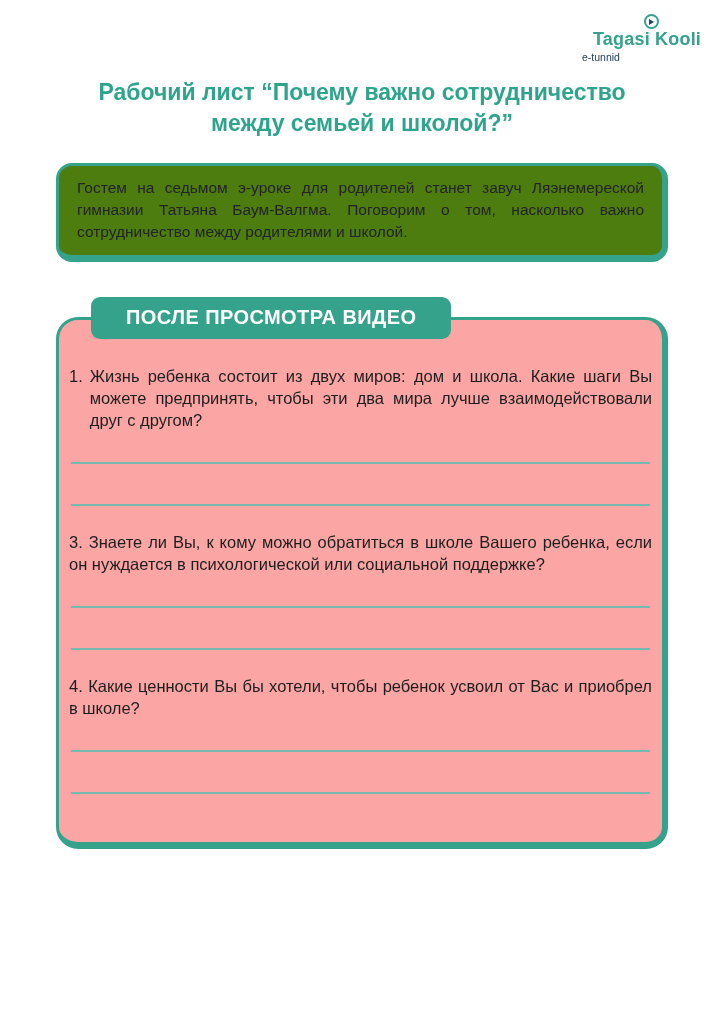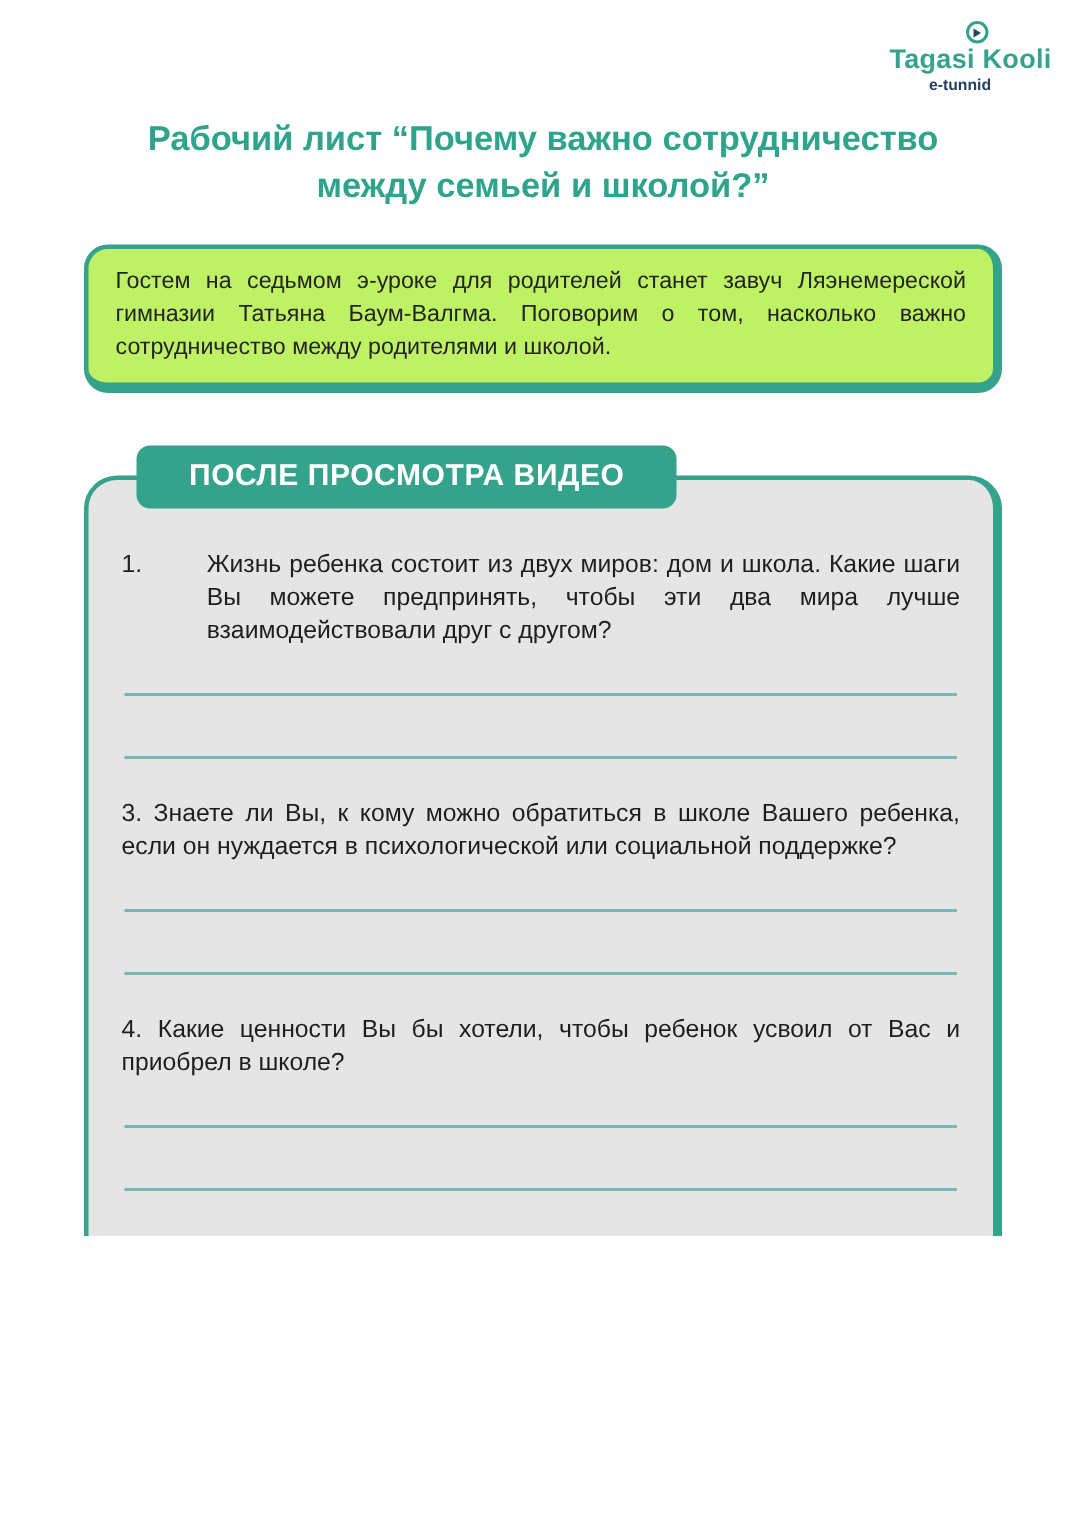--- a/index.html
+++ b/index.html
@@ -4,21 +4,21 @@
   <style>
     html, body {
       margin: 0;
       padding: 0;
       background: #ffffff;
       font-family: "Liberation Sans", sans-serif;
     }
     .page {
       position: relative;
       width: 724px;
-      height: 824px;
+      height: 1024px;
       background: #ffffff;
       overflow: hidden;
     }
 
     
     .logo {
       position: absolute;
       top: 14px;
       right: 12px;
       width: 130px;
@@ -44,23 +44,23 @@
     }
     .logo-brand {
       color: #35A28C;
       font-weight: bold;
       font-size: 18px;
       letter-spacing: 0.2px;
       line-height: 1.1;
     }
     .logo-sub {
       color: #24415E;
-      font-weight: bold;
+      font-weight: normal;
       font-size: 10.5px;
-      text-align: center;
+      text-align: left;
       padding-right: 14px;
       margin-top: 1px;
     }
 
     
     .title {
       margin: 77px auto 0;
       width: 600px;
       text-align: center;
       color: #2EA48C;
@@ -71,41 +71,41 @@
 
     
     .intro-box {
       box-sizing: border-box;
       margin: 24px 56px 0;
       border: 3px solid #35A28C;
       border-right-width: 6px;
       border-bottom-width: 7px;
       border-radius: 16px;
       padding: 11px 18px 12px;
-      background: #bef264;
+      background: #4d7c0f;
     }
     .intro-text {
       margin: 0;
       font-size: 15.5px;
       color: #242424;
       line-height: 1.42;
       text-align: justify;
     }
 
     
     .main-box {
       position: relative;
       box-sizing: border-box;
       margin: 55px 56px 0;
       border: 3px solid #35A28C;
       border-right-width: 6px;
       border-bottom-width: 7px;
       border-radius: 22px;
-      padding: 46px 20px 36px;
-      background: #e5e5e5;
+      padding: 46px 8px 36px;
+      background: #fca5a5;
     }
     .section-pill {
       position: absolute;
       top: -23px;
       left: 32px;
       background: #35A28C;
       color: #ffffff;
       font-weight: bold;
       font-size: 20px;
       letter-spacing: 0.4px;
@@ -117,21 +117,21 @@
     
     .question { margin: 0 2px 26px; }
     .q-text {
       font-size: 16.5px;
       color: #1e1e1e;
       line-height: 1.33;
       text-align: justify;
     }
     .q-hang { display: flex; }
     .q-hang .q-num { flex: 0 0 auto; margin-right: 7px; }
-    .q-hang .q-body { flex: 1 1 auto; text-align: justify; margin-left: 36px; }
+    .q-hang .q-body { flex: 1 1 auto; text-align: justify; }
     .answer-line {
       border-bottom: 2px solid #74BAB2;
       margin: 0 2px;
     }
     .answer-line.first { height: 30px; }
     .answer-line.second { height: 40px; }
   </style>
 </head>
 <body>
 

